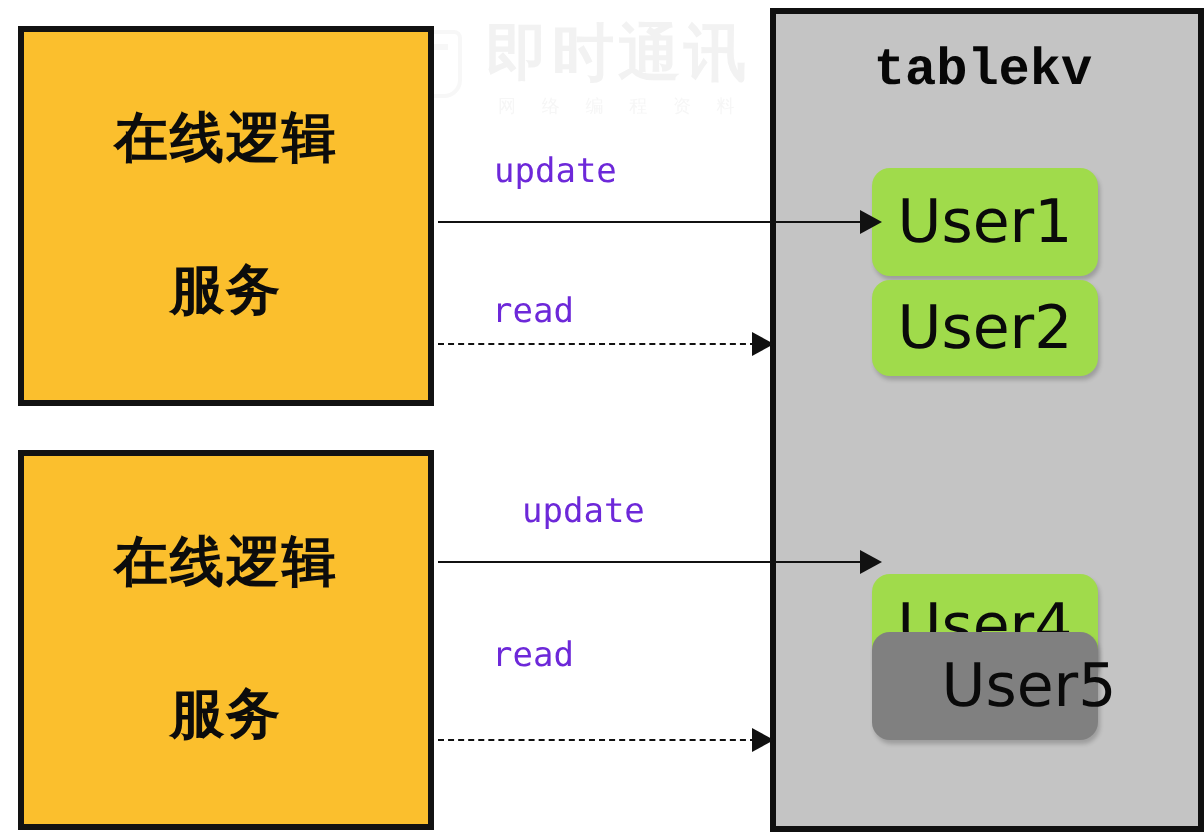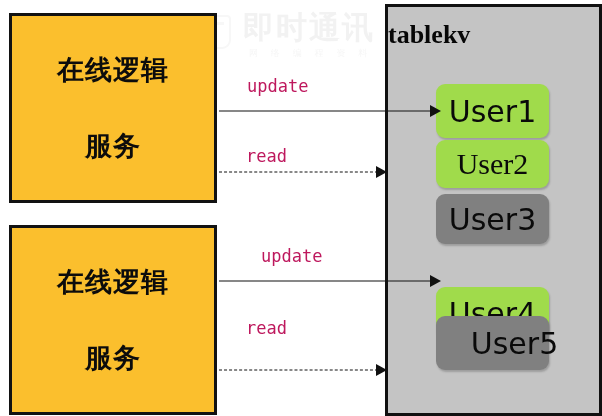--- a/index.html
+++ b/index.html
@@ -100,21 +100,22 @@
     box-sizing: border-box;
     background: #C4C4C4;
     border: 3px solid #101010;
     z-index: 2;
   }
   .kv-title {
     position: absolute;
     left: 0;
     right: 4px;
     top: 13px;
-    font-family: Liberation Serif, serif;
+    text-align: center;
+    font-family: Liberation Mono, monospace;
     font-size: 26px;
     font-weight: 700;
     color: #070707;
     letter-spacing: 0px;
   }
   .kv-row {
     position: absolute;
     box-sizing: border-box;
     border-radius: 9px;
     display: flex;
@@ -149,21 +150,21 @@
     width: 0;
     height: 0;
     border-top: 6px solid transparent;
     border-bottom: 6px solid transparent;
     border-left: 11px solid #111;
   }
   .arrow-label {
     position: absolute;
     font-family: "DejaVu Sans Mono", "Liberation Mono", monospace;
     font-size: 17px;
-    color: #be185d;
+    color: #6d28d9;
     white-space: nowrap;
     z-index: 5;
   }
 </style>
 </head>
 <body>
 
 <div id="canvas">
 
   <div class="watermark">
@@ -180,22 +181,21 @@
   <div class="service-box" id="service-2" style="left: 9px; top: 225px; width: 208px; height: 190px; background: rgb(251, 191, 45); border-color: rgb(18, 18, 18);">
     <div class="service-line">在线逻辑</div>
     <div class="service-line">服务</div>
   </div>
 
   <div class="kv-panel" id="kv-panel" style="left: 385px; top: 4px; width: 217px; height: 412px; background: rgb(196, 196, 196); border-color: rgb(16, 16, 16);">
     <div class="kv-title">tablekv</div>
   </div>
 
 <div class="kv-row" style="left: 436px; top: 84px; width: 113px; height: 54px; background: rgb(160, 219, 75); z-index: 3;">User1</div>
-    <div class="kv-row" style="left: 436px; top: 140px; width: 113px; height: 48px; background: rgb(160, 219, 75); z-index: 3; font-family: Liberation Serif, serif;">User2</div>
-    <div class="kv-row" style="left: 436px; top: 194px; width: 113px; height: 50px; background: rgb(128, 128, 128); z-index: 3;">User3</div>
+    <div class="kv-row" style="left: 436px; top: 140px; width: 113px; height: 48px; background: rgb(160, 219, 75); z-index: 3;">User2</div>
     <div class="kv-row" style="left: 436px; top: 255px; width: 113px; height: 52px; background: rgb(160, 219, 75); z-index: 3; margin-top: 32px;">User4</div>
     <div class="kv-row" style="left: 436px; top: 316px; width: 113px; height: 54px; background: rgb(128, 128, 128); z-index: 3; padding-left: 44px;">User5</div>
     <div class="arrow-wrap" style="left: 219px; top: 104px; width: 222px; height: 14px;">
       <div class="arrow-line" style="width: 213px;"></div>
       <div class="arrow-head" style="left: 211px;"></div>
     </div>
     <div class="arrow-label" style="left: 247px; top: 76px;">update</div>
     <div class="arrow-wrap" style="left: 219px; top: 165px; width: 168px; height: 14px;">
       <div class="arrow-line dashed" style="width: 159px;"></div>
       <div class="arrow-head" style="left: 157px;"></div>

